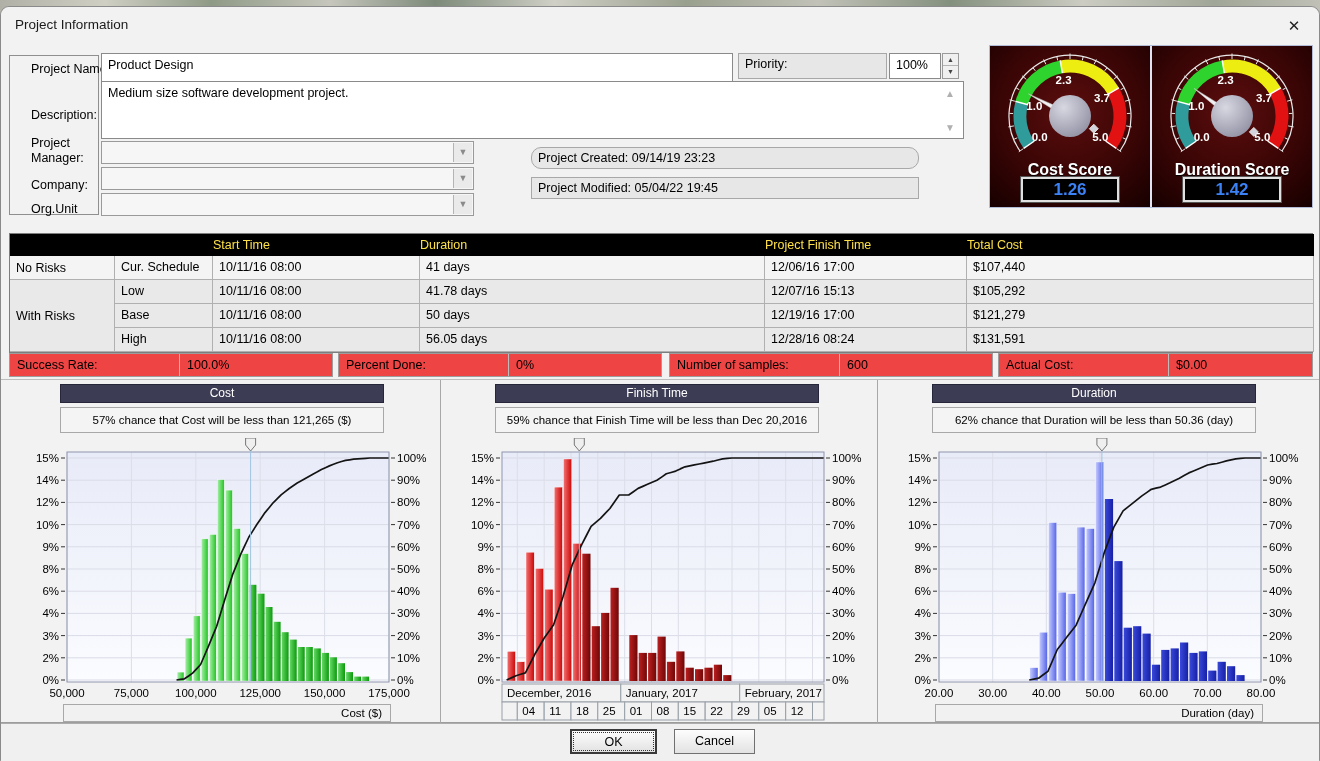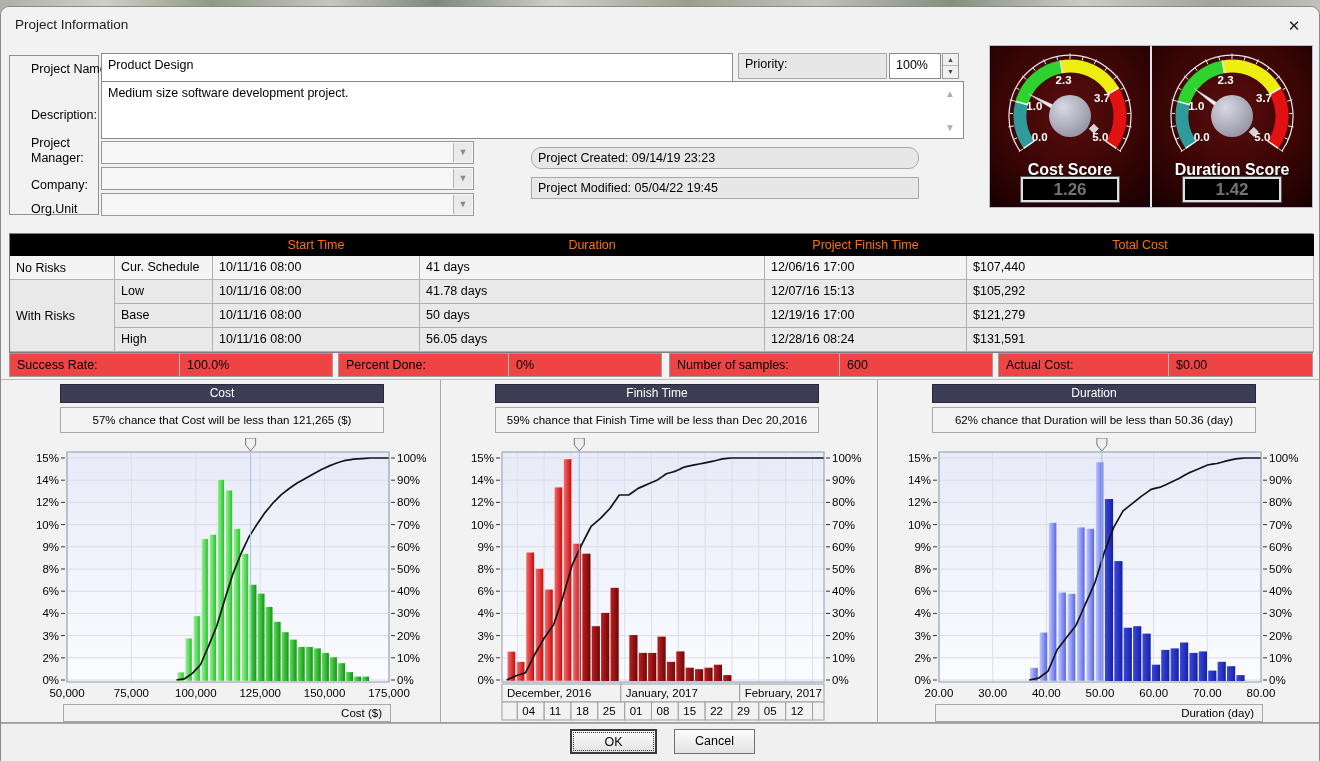--- a/index.html
+++ b/index.html
@@ -32,29 +32,29 @@
   .spinner span:first-child { border-bottom:1px solid #b4b4b4; }
   .scroll-arrow { position:absolute; right:8px; color:#b0b0b0; font-size:10px; }
   
   .gauges { position:absolute; top:38px; left:988px; width:324px; height:163px;
     background:#dfe3f2; border:1px solid #b2bcd6; display:flex; gap:2px; }
   .gauge { position:relative; width:160px; height:161px;
     background:radial-gradient(circle at 50% 40%, #5b0d0d 0%, #3a0505 55%, #170000 100%); }
   .gauge-name { position:absolute; top:115px; left:0; width:160px; text-align:center;
     color:#fff; font-weight:bold; font-size:16px; text-shadow:0 1px 1px #000; }
   .gauge-value { position:absolute; top:131px; left:31px; width:98px; height:25px;
-    background:#000; border:2px solid #e0e0e0; outline:1px solid #555; color:#737373;
+    background:#000; border:2px solid #e0e0e0; outline:1px solid #555; color:#3b82f6;
     font-weight:bold; font-size:17px; text-align:center; line-height:21px; }
   
   .riskgrid { position:absolute; top:226px; left:8px; width:1304px;
     display:grid; grid-template-columns:105px 98px 207px 345px 202px 347px;
     grid-template-rows:22px 24px 24px 24px 24px; border:1px solid #7d7d7d; background:#fff; }
   .riskgrid > div { border-right:1px solid #b0b0b0; border-bottom:1px solid #b0b0b0;
     padding:4px 0 0 6px; overflow:hidden; white-space:nowrap; }
-  .th { background:#000; color:#f97316; text-align:center; border-right:1px solid #000 !important;
+  .th { background:#000; color:#fde047; border-right:1px solid #000 !important;
     border-bottom:1px solid #000 !important; padding-left:0 !important; }
   .r-light { background:#f4f4f4; }
   .r-dark  { background:#e9e9e9; }
   .groupcell { display:flex; align-items:center; padding-top:0 !important; }
   
   .status-box { position:absolute; top:346px; height:24px; background:#ef4444;
     border:1px solid #9d9d9d; display:flex; }
   .status-label { width:170px; border-right:1px solid #bdbdbd; padding:4px 0 0 7px; }
   .status-value { padding:4px 0 0 7px; }
   

